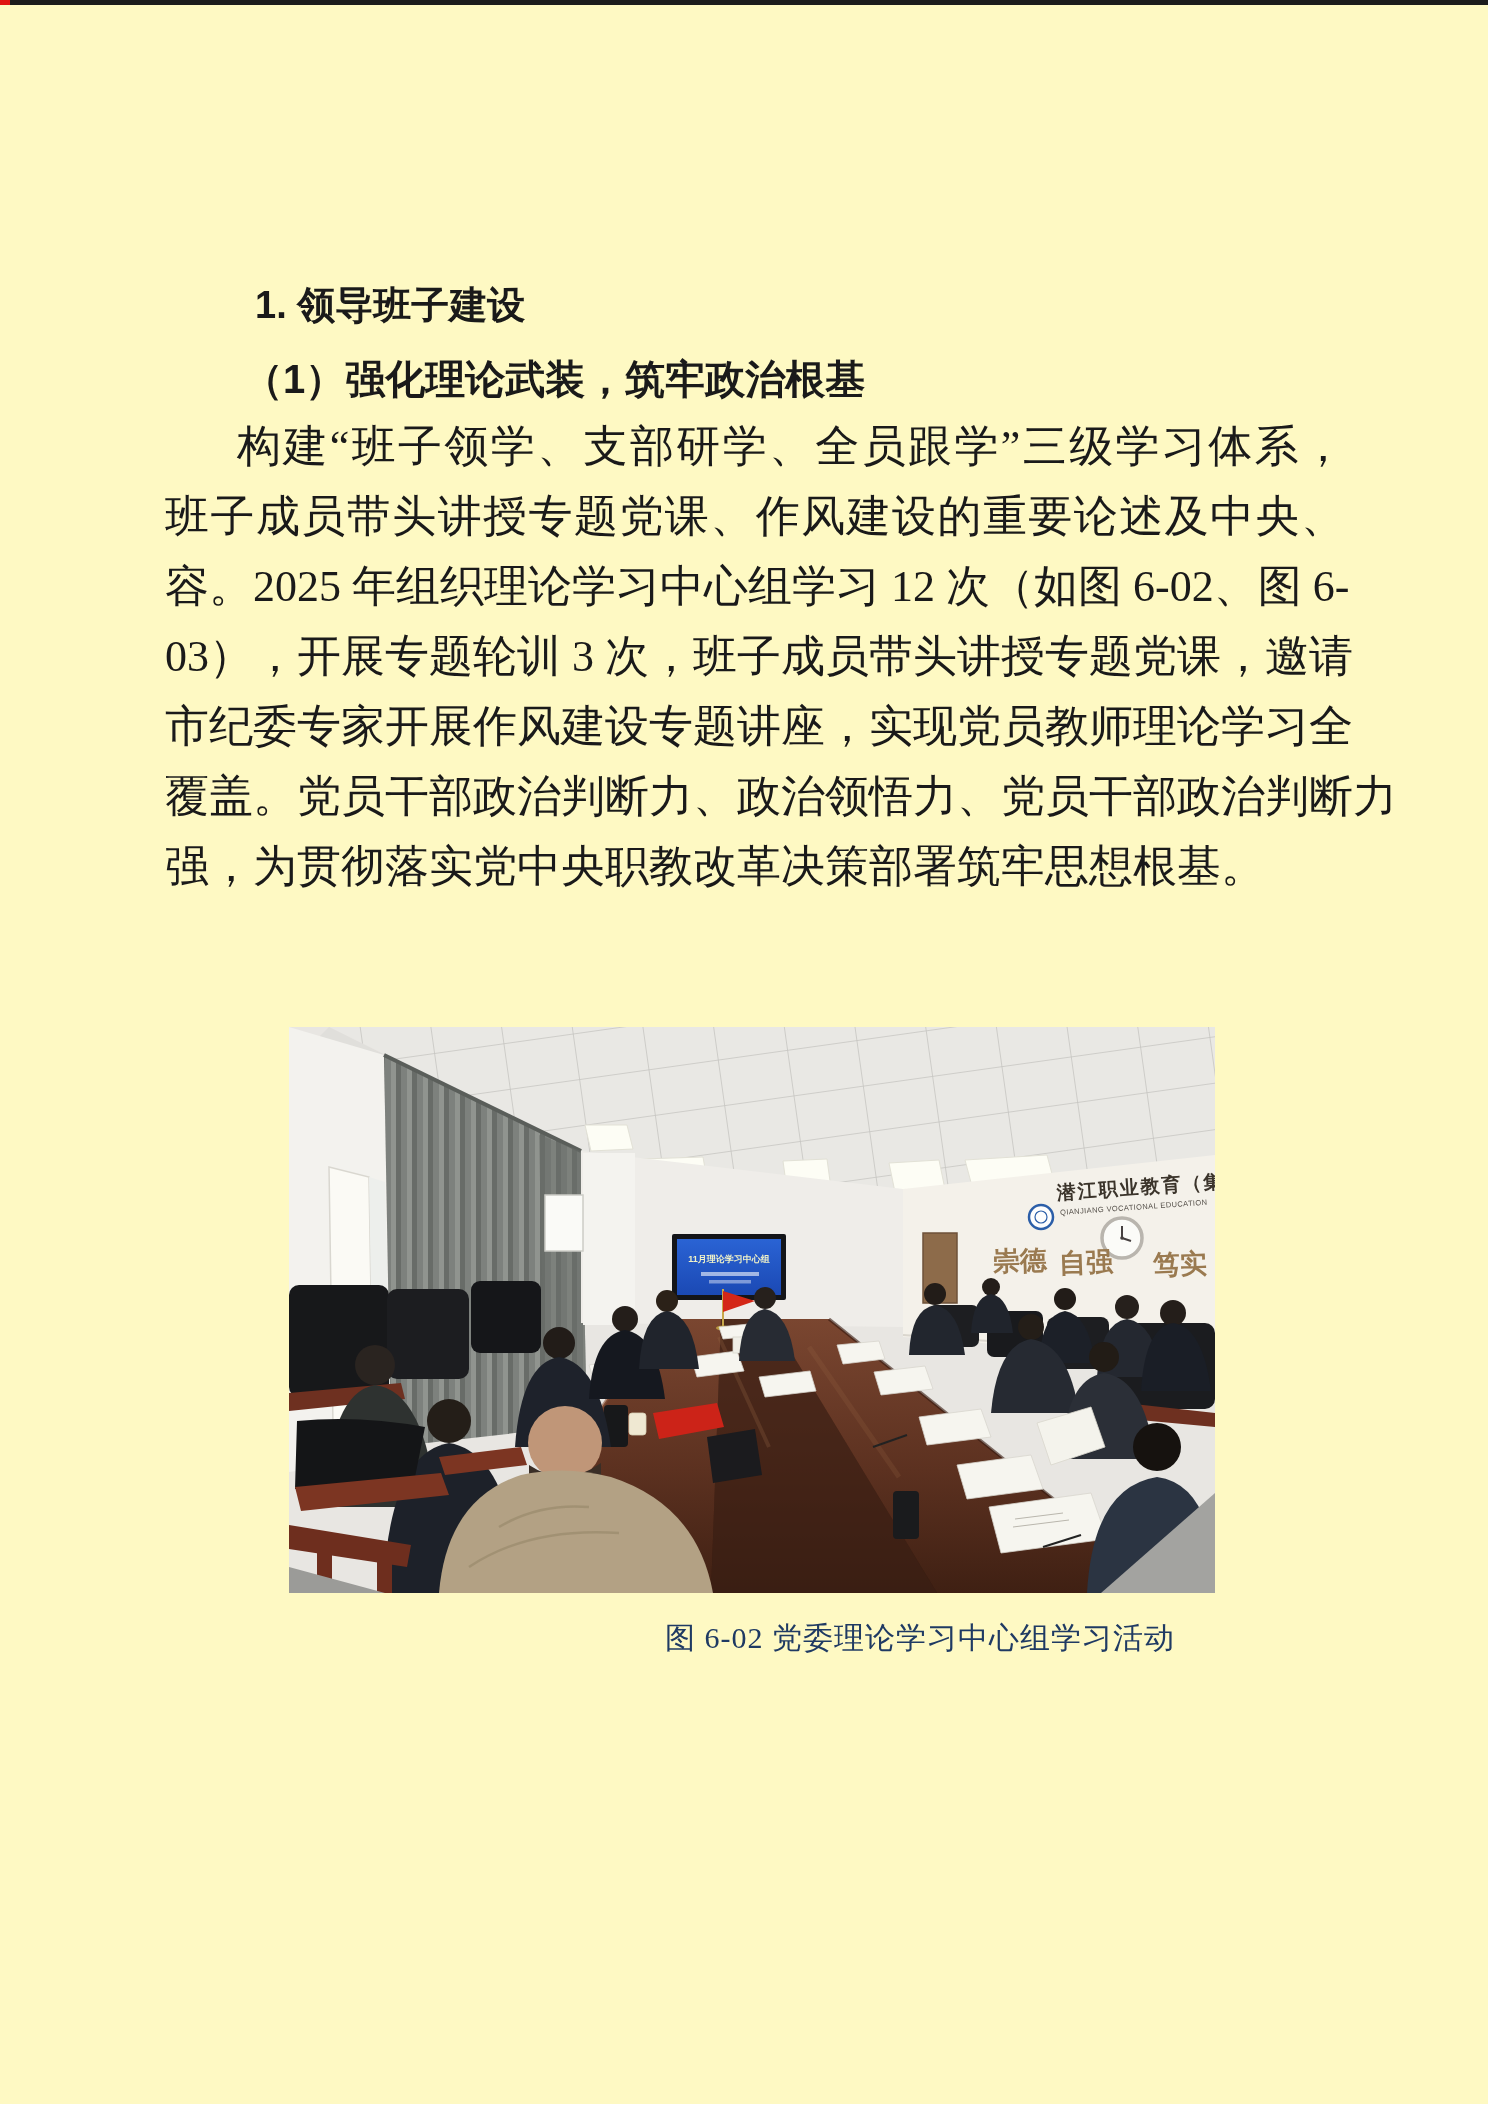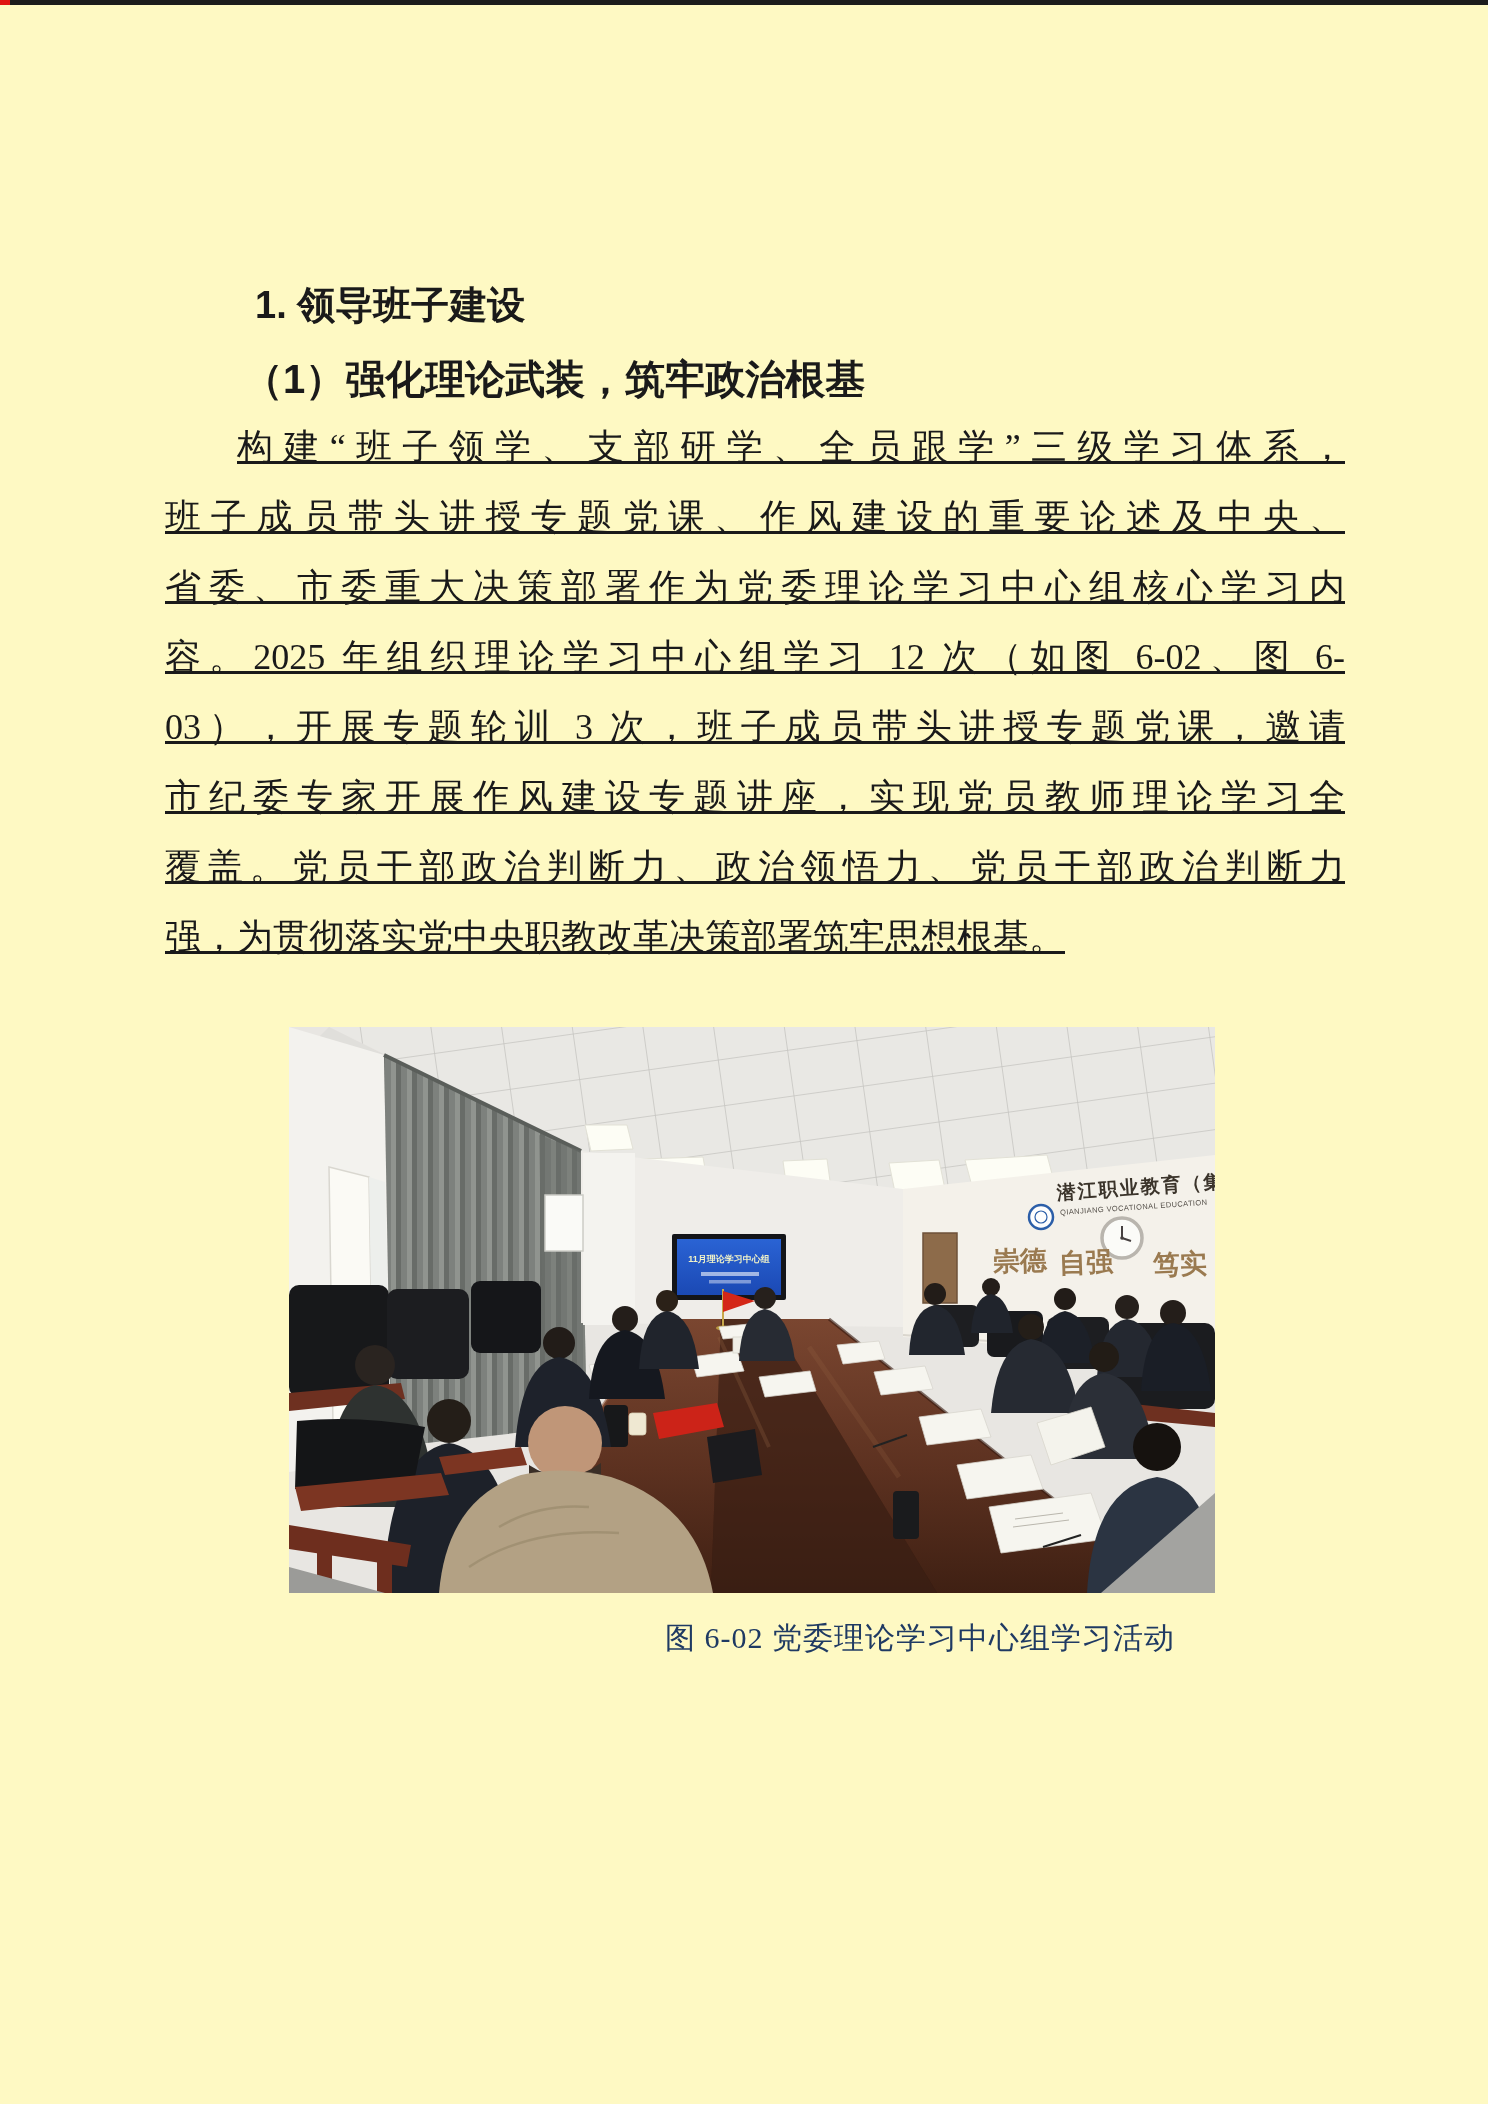--- a/index.html
+++ b/index.html
@@ -8,23 +8,23 @@
   .top-line{position:absolute;top:0;left:0;width:1488px;height:5px;background:#1c1c1c;}
   .top-line-accent{position:absolute;top:0;left:0;width:10px;height:5px;background:#e01410;}
   .content{position:absolute;left:165px;top:0;width:1180px;}
   .h1{position:absolute;top:268px;left:0;width:100%;height:74px;line-height:74px;
       padding-left:90px;box-sizing:border-box;font-size:38px;font-weight:bold;
       font-family:"Liberation Sans","DejaVu Sans",sans-serif;}
   .h2{position:absolute;top:342px;left:0;width:100%;height:74px;line-height:74px;
       padding-left:78px;box-sizing:border-box;font-size:40px;font-weight:bold;
       font-family:"Liberation Sans","DejaVu Sans",sans-serif;}
   .para{position:absolute;top:412px;left:0;width:1180px;}
-  .para-line{width:100%;height:70px;line-height:70px;font-size:36px;
+  .para-line{width:100%;height:70px;line-height:70px;font-size:44px;
              text-align:justify;text-align-last:justify;box-sizing:border-box;
-             white-space:nowrap;text-decoration:underline;}
+             white-space:nowrap;}
   .para-line.first{padding-left:72px;}
   .para-line.last{text-align-last:left;}
   .figure{position:absolute;left:289px;top:1027px;width:926px;}
   .photo{display:block;width:926px;height:566px;}
   .caption{position:relative;left:-40px;margin-top:22px;width:926px;height:46px;line-height:46px;
            text-align:right;font-size:30px;letter-spacing:1px;}
 </style>
 </head>
 <body>
 
@@ -32,21 +32,20 @@
   <div class="top-line">
     <div class="top-line-accent"></div>
   </div>
 
   <div class="content">
     <div class="h1">1. 领导班子建设</div>
     <div class="h2">（1）强化理论武装，筑牢政治根基</div>
     <div class="para">
       <div class="para-line first">构建“班子领学、支部研学、全员跟学”三级学习体系，</div>
       <div class="para-line">班子成员带头讲授专题党课、作风建设的重要论述及中央、</div>
-      <div class="para-line">省委、市委重大决策部署作为党委理论学习中心组核心学习内</div>
       <div class="para-line">容。2025 年组织理论学习中心组学习 12 次（如图 6-02、图 6-</div>
       <div class="para-line">03），开展专题轮训 3 次，班子成员带头讲授专题党课，邀请</div>
       <div class="para-line">市纪委专家开展作风建设专题讲座，实现党员教师理论学习全</div>
       <div class="para-line">覆盖。党员干部政治判断力、政治领悟力、党员干部政治判断力</div>
       <div class="para-line last">强，为贯彻落实党中央职教改革决策部署筑牢思想根基。</div>
     </div>
   </div>
 
   <div class="figure">
     <svg class="photo" viewBox="0 0 926 566" xmlns="http://www.w3.org/2000/svg">

